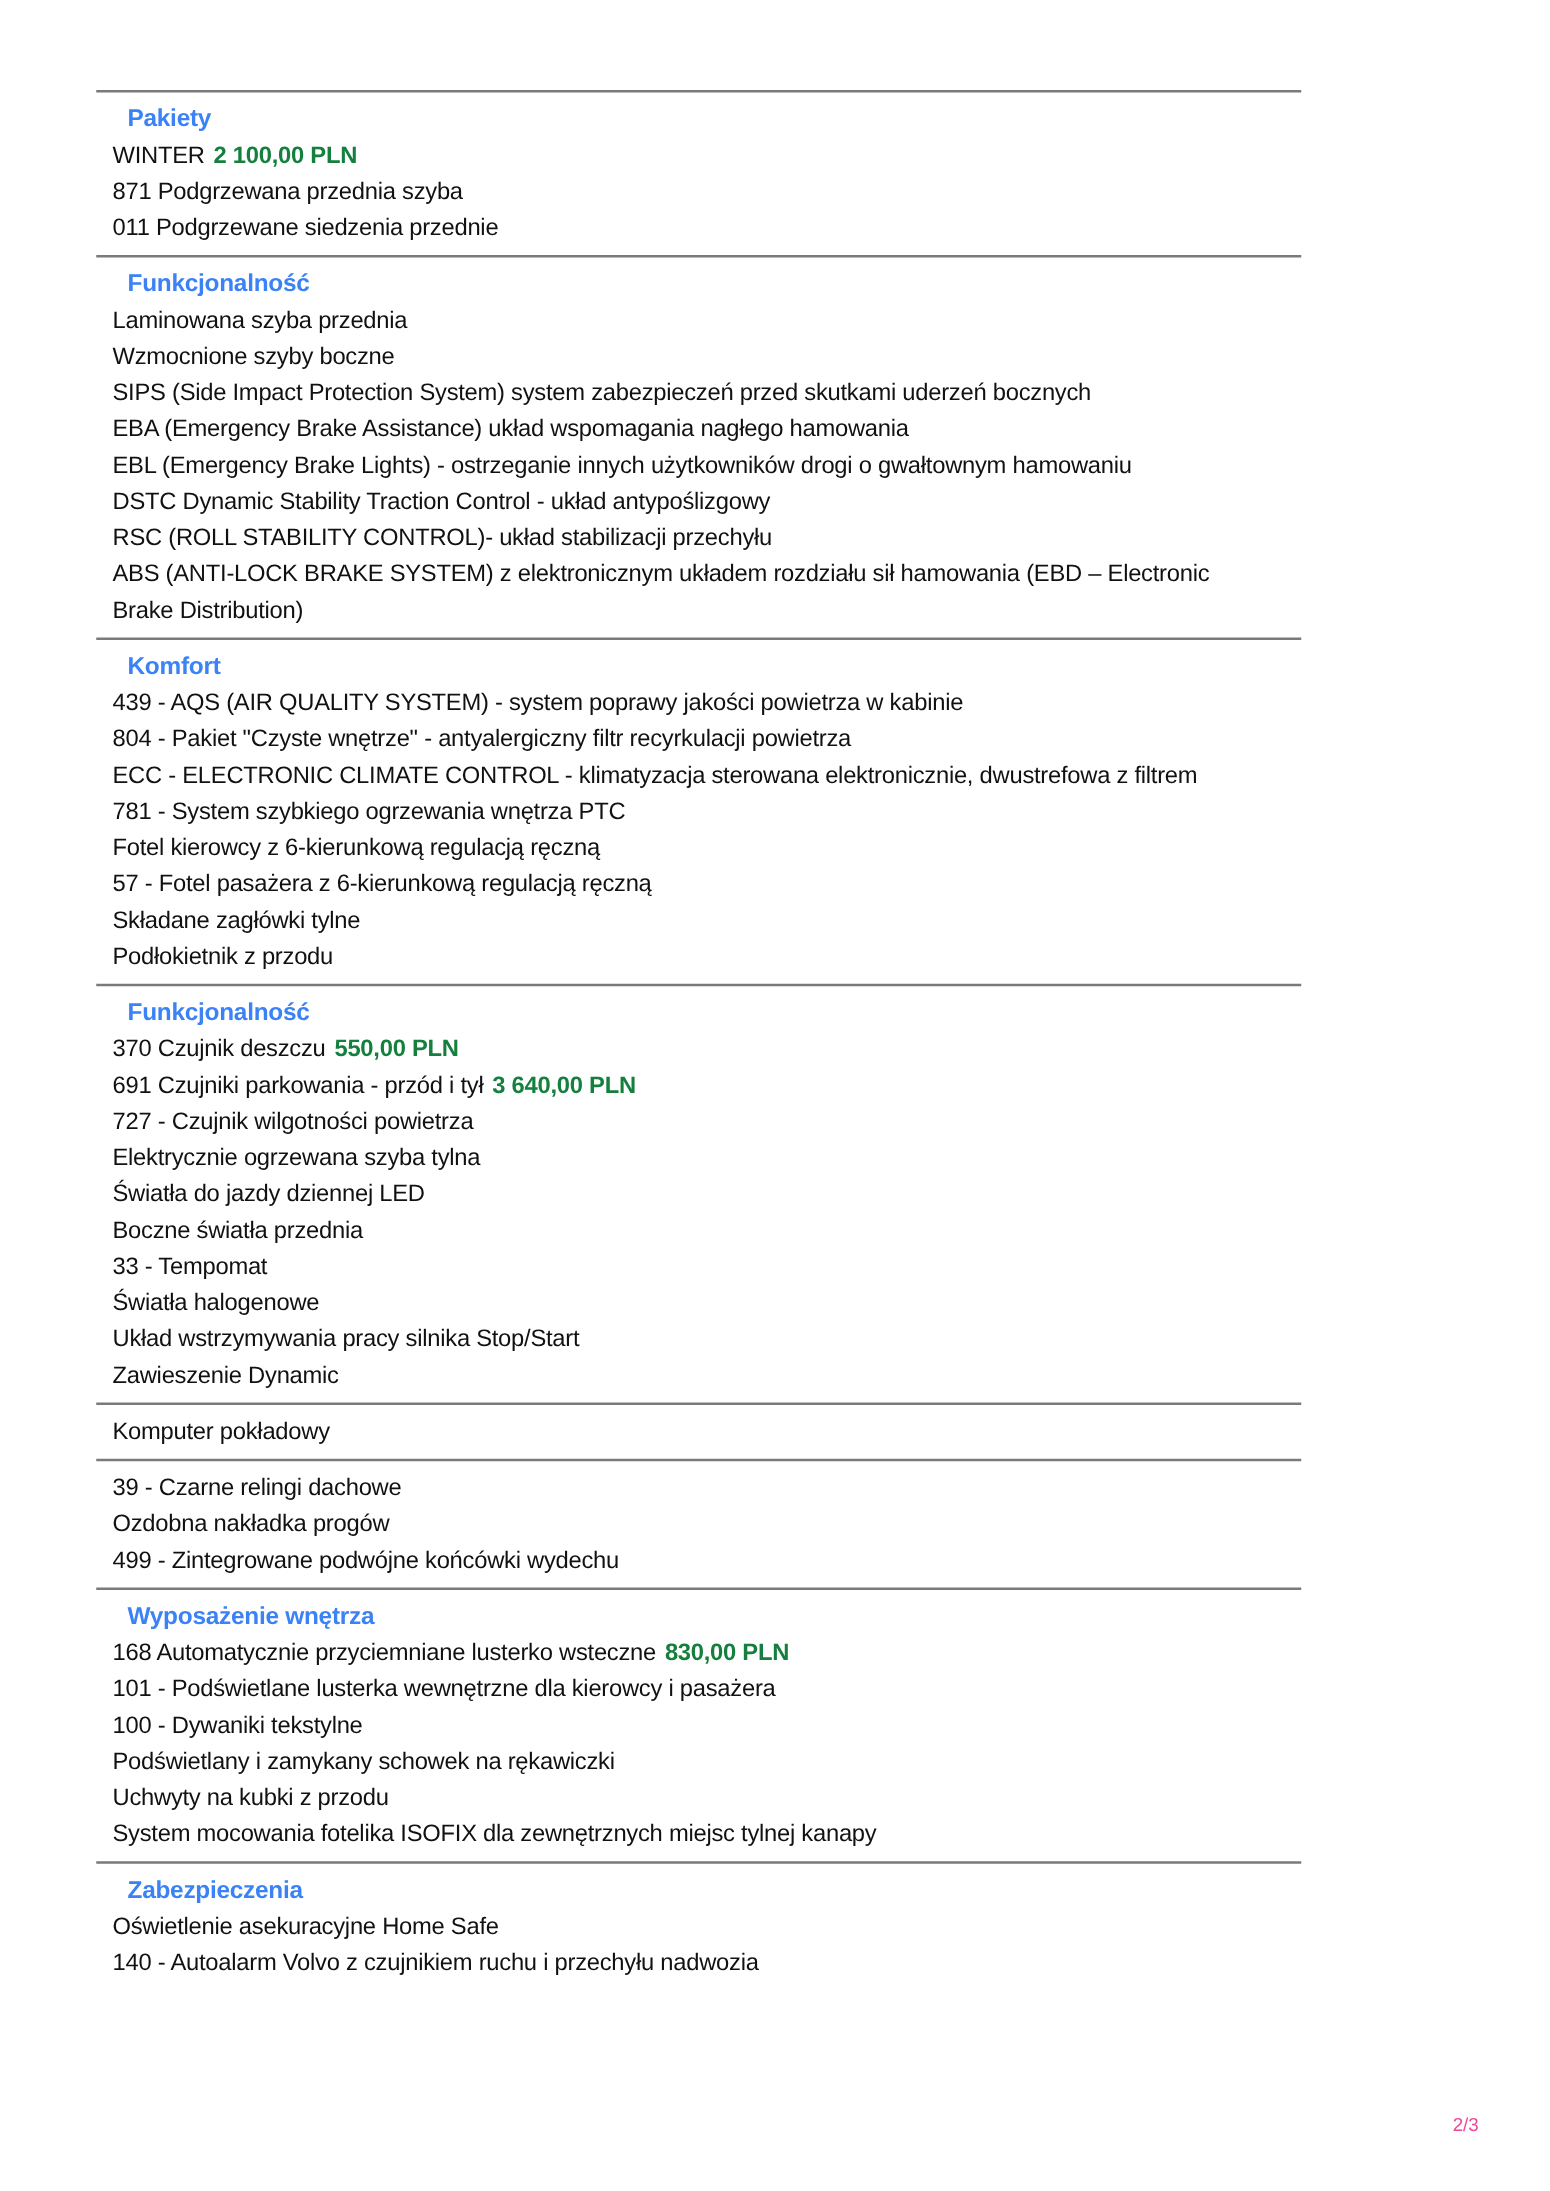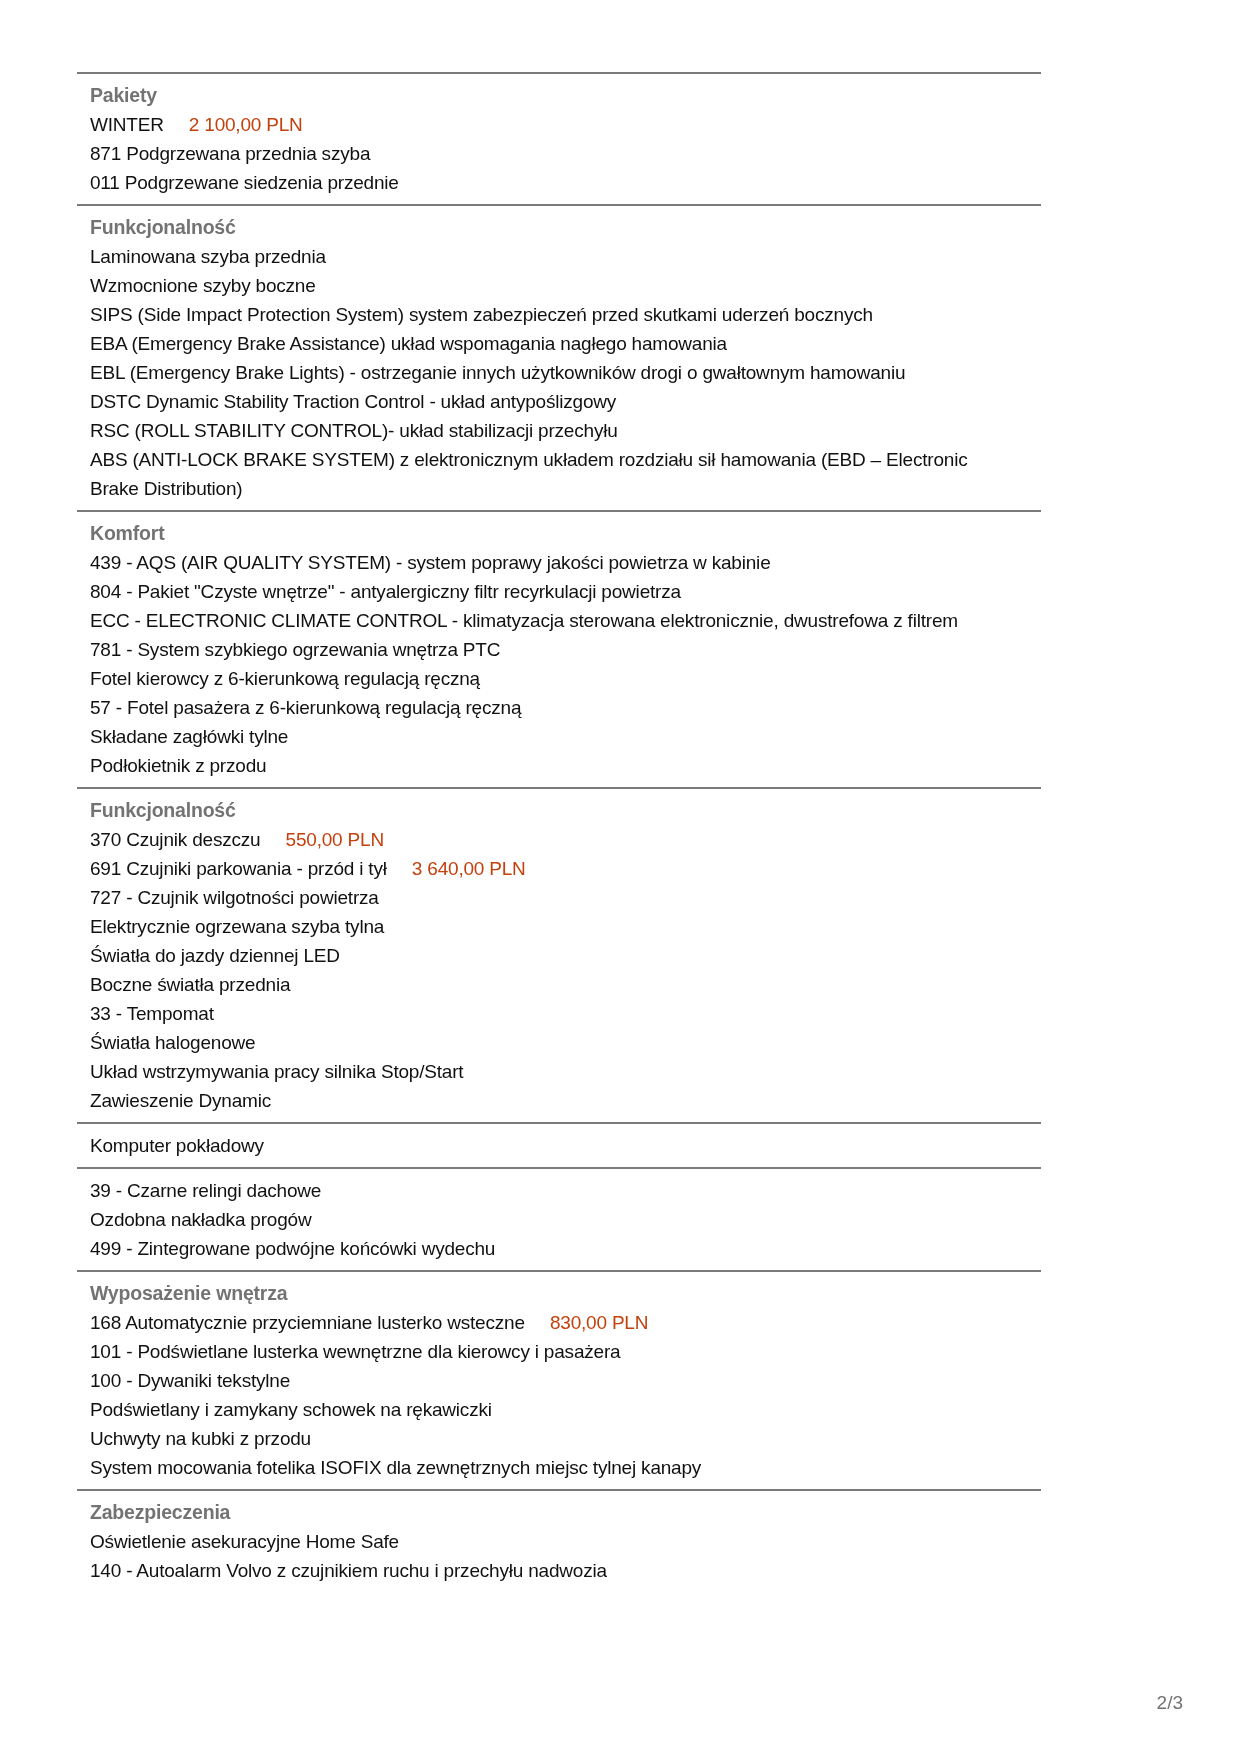--- a/index.html
+++ b/index.html
@@ -23,40 +23,41 @@
   }
   .section {
     border-top: 2px solid #7a7a7a;
     padding: 7px 0 7px 13px;
   }
   .section-heading {
     font-weight: bold;
     font-size: 19.5px;
     line-height: 29px;
     letter-spacing: -0.2px;
-    color: #737373;
+    color: #3b82f6;
+    margin-left: 12px;
   }
   .item {
     font-size: 19px;
     line-height: 29px;
     letter-spacing: -0.2px;
     color: #111111;
     padding-right: 30px;
   }
   .price {
-    font-weight: normal;
-    color: #c2410c;
-    margin-left: 20px;
+    font-weight: bold;
+    color: #15803d;
+    margin-left: 2px;
   }
   .page-number {
     position: absolute;
     right: 57px;
     top: 1692px;
-    font-size: 19px;
-    color: #737373;
+    font-size: 15px;
+    color: #ec4899;
   }
 </style>
 </head>
 <body>
 
 <div class="page-content">
 
   <div class="section">
     <div class="section-heading">Pakiety</div>
     <div class="item"><span>WINTER</span> <span class="price">2 100,00 PLN</span></div>

